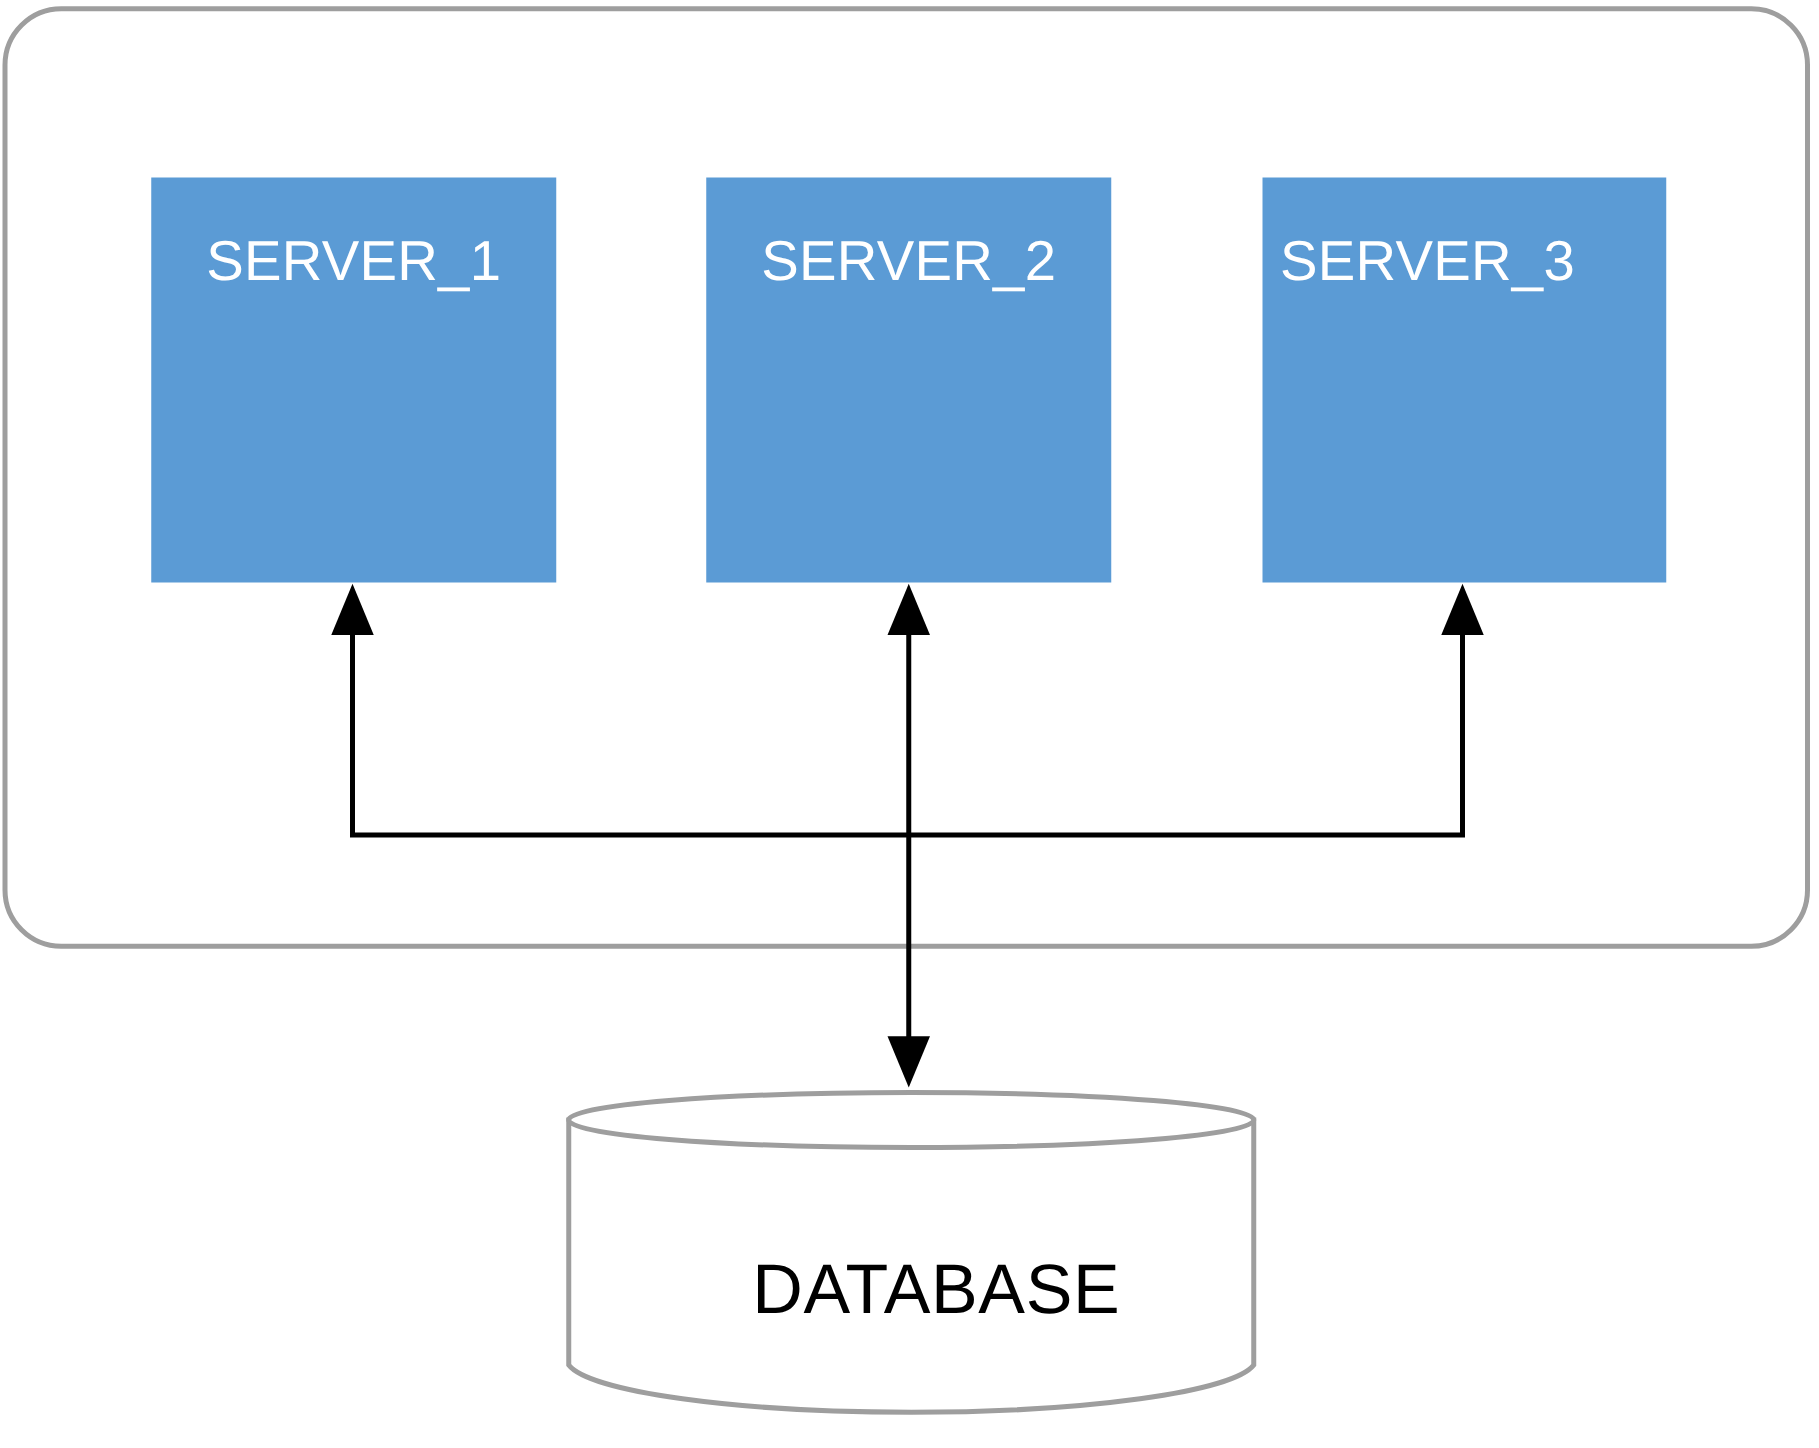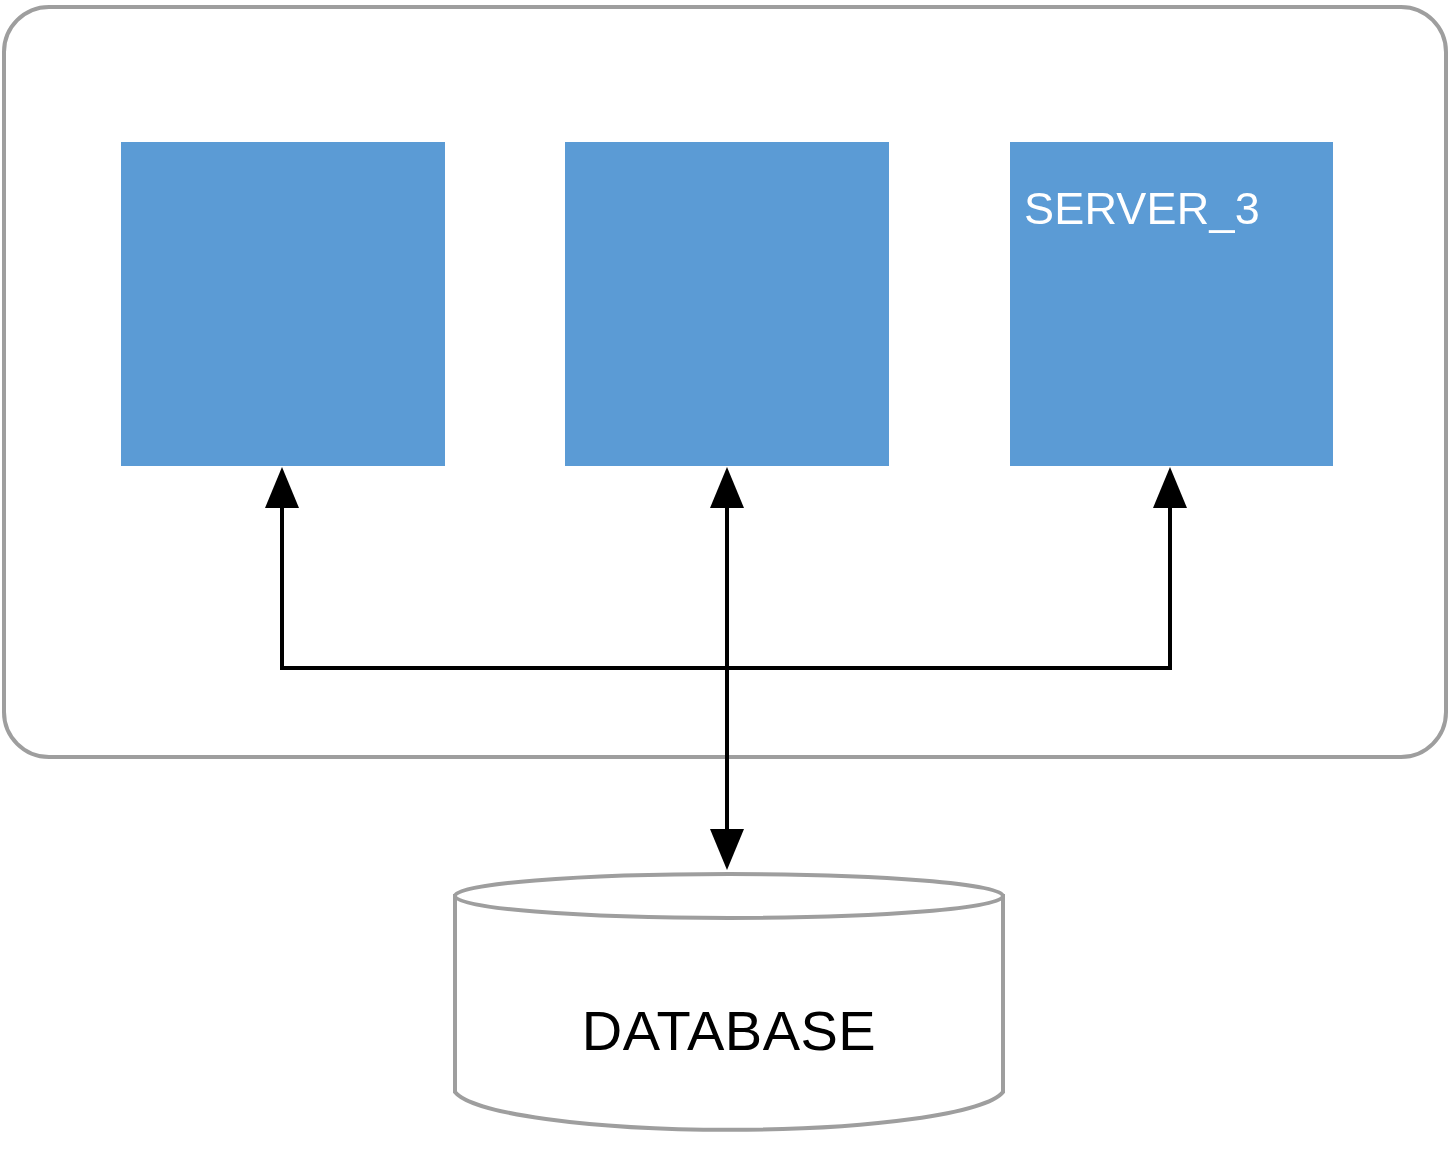--- a/index.html
+++ b/index.html
@@ -37,20 +37,21 @@
     font-family: "Liberation Sans", sans-serif;
     font-weight: 400;
     letter-spacing: 0.2px;
   }
   .db-label {
     color: #000000;
     font-size: 56px;
     font-family: "Liberation Sans", sans-serif;
     font-weight: 400;
     letter-spacing: 0.5px;
+    margin-left: 20px;
   }
 </style>
 </head>
 <body>
 
 <div id="canvas">
 
   <svg id="diagram-svg" viewBox="0 0 1455 1158" xmlns="http://www.w3.org/2000/svg">
 
     <rect x="4" y="7" width="1442" height="750" rx="45" ry="45" fill="#ffffff" stroke="#9e9e9e" stroke-width="4"></rect>
@@ -76,19 +77,21 @@
     <rect x="1010" y="142" width="323" height="324" fill="#5b9bd5"></rect>
 
     <g>
 
       <path d="M 455 896 L 455 1092 A 276 43 0 0 0 1003 1092 L 1003 896 Z" fill="#ffffff" stroke="#9e9e9e" stroke-width="4"></path>
 
       <ellipse cx="729" cy="896" rx="274" ry="22" fill="#ffffff" stroke="#9e9e9e" stroke-width="4"></ellipse>
     </g>
   </svg>
 
+  <div class="node-label server-label" style="left:121px; top:183px; width:324px;">SERVER_1</div>
 
+  <div class="node-label server-label" style="left:565px; top:183px; width:324px;">SERVER_2</div>
 
   <div class="node-label server-label" style="left:1010px; top:183px; width:264px;">SERVER_3</div>
 
   <div class="node-label db-label" style="left:453px; top:998px; width:552px;">DATABASE</div>
 
 </div>
 
 </body></html>

